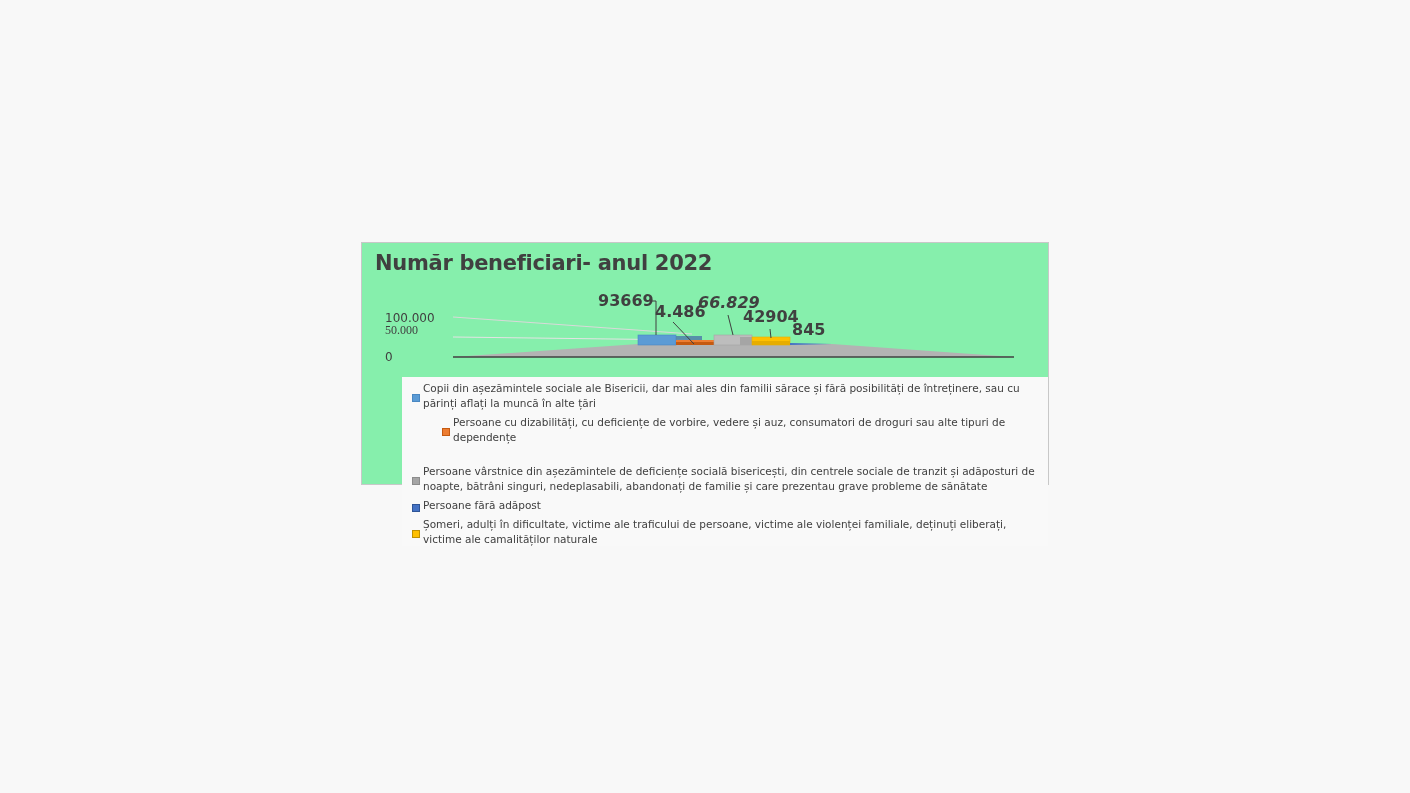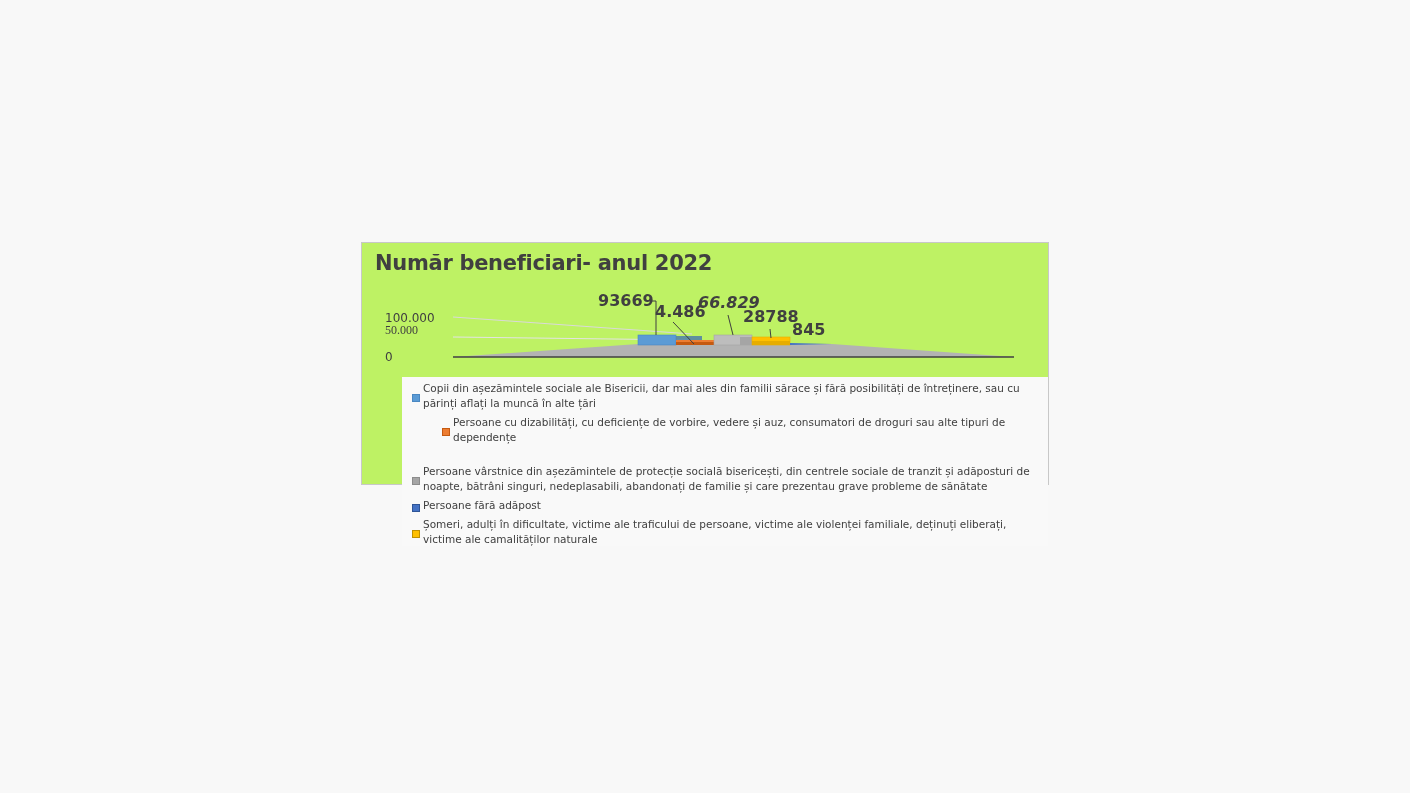--- a/index.html
+++ b/index.html
@@ -7,21 +7,21 @@
     width: 1410px; height: 793px;
     background: #f8f8f8;
     position: relative;
     font-family: "Liberation Sans", "DejaVu Sans", sans-serif;
     overflow: hidden;
   }
   .chart {
     position: absolute;
     left: 361px; top: 242px;
     width: 688px; height: 243px;
-    background: #bef264;
+    background: #86efac;
     border: 1px solid #c8c8c8;
     box-sizing: border-box;
   }
   .chart-title {
     position: absolute;
     left: 13px; top: 8px;
     font-size: 21px; font-weight: bold;
     color: #404040;
     font-family: "DejaVu Sans", sans-serif;
     letter-spacing: -0.3px;
@@ -120,37 +120,37 @@
     <line x1="408" y1="86" x2="409" y2="95" stroke="#404040" stroke-width="1"></line>
   </svg>
 
   <div class="ytick" style="left:23px; top:68px;">100.000</div>
   <div class="ytick" style="left:23px; top:80px;font-family:Liberation Serif, serif;">50.000</div>
   <div class="ytick" style="left:23px; top:107px;">0</div>
 
   <div class="data-label" style="left:236px; top:48px;">93669</div>
   <div class="data-label" style="left:293px; top:59px;">4.486</div>
   <div class="data-label" style="left:336px; top:50px;font-style:italic;">66.829</div>
-  <div class="data-label" style="left:381px; top:64px;">28788</div>
+  <div class="data-label" style="left:381px; top:64px;">42904</div>
   <div class="data-label" style="left:430px; top:77px;">845</div>
 
   <div class="x-cat">ANUL 2022</div>
 
   <div class="legend">
     <div class="legend-item">
       <span class="legend-swatch" style="background:#5b9bd5; border-color:#4a88c2;"></span>
       <span class="legend-text">Copii din așezămintele sociale ale Bisericii, dar mai ales din familii sărace și fără posibilități de întreținere, sau cu părinți aflați la muncă în alte țări</span>
     </div>
     <div class="legend-item spaced">
       <span class="legend-swatch" style="background:#ed7d31; border-color:#c55a11;"></span>
       <span class="legend-text">Persoane cu dizabilități, cu deficiențe de vorbire, vedere și auz, consumatori de droguri sau alte tipuri de dependențe</span>
     </div>
     <div class="legend-item">
       <span class="legend-swatch" style="background:#a5a5a5; border-color:#8c8c8c;"></span>
-      <span class="legend-text">Persoane vârstnice din așezămintele de protecție socială bisericești, din centrele sociale de tranzit și adăposturi de noapte, bătrâni singuri, nedeplasabili, abandonați de familie și care prezentau grave probleme de sănătate</span>
+      <span class="legend-text">Persoane vârstnice din așezămintele de deficiențe socială bisericești, din centrele sociale de tranzit și adăposturi de noapte, bătrâni singuri, nedeplasabili, abandonați de familie și care prezentau grave probleme de sănătate</span>
     </div>
     <div class="legend-item">
       <span class="legend-swatch" style="background:#4472c4; border-color:#2f5597;"></span>
       <span class="legend-text">Persoane fără adăpost</span>
     </div>
     <div class="legend-item">
       <span class="legend-swatch" style="background:#ffc000; border-color:#bf9000;"></span>
       <span class="legend-text">Șomeri, adulți în dificultate, victime ale traficului de persoane, victime ale violenței familiale, deținuți eliberați, victime ale camalităților naturale</span>
     </div>
   </div>

